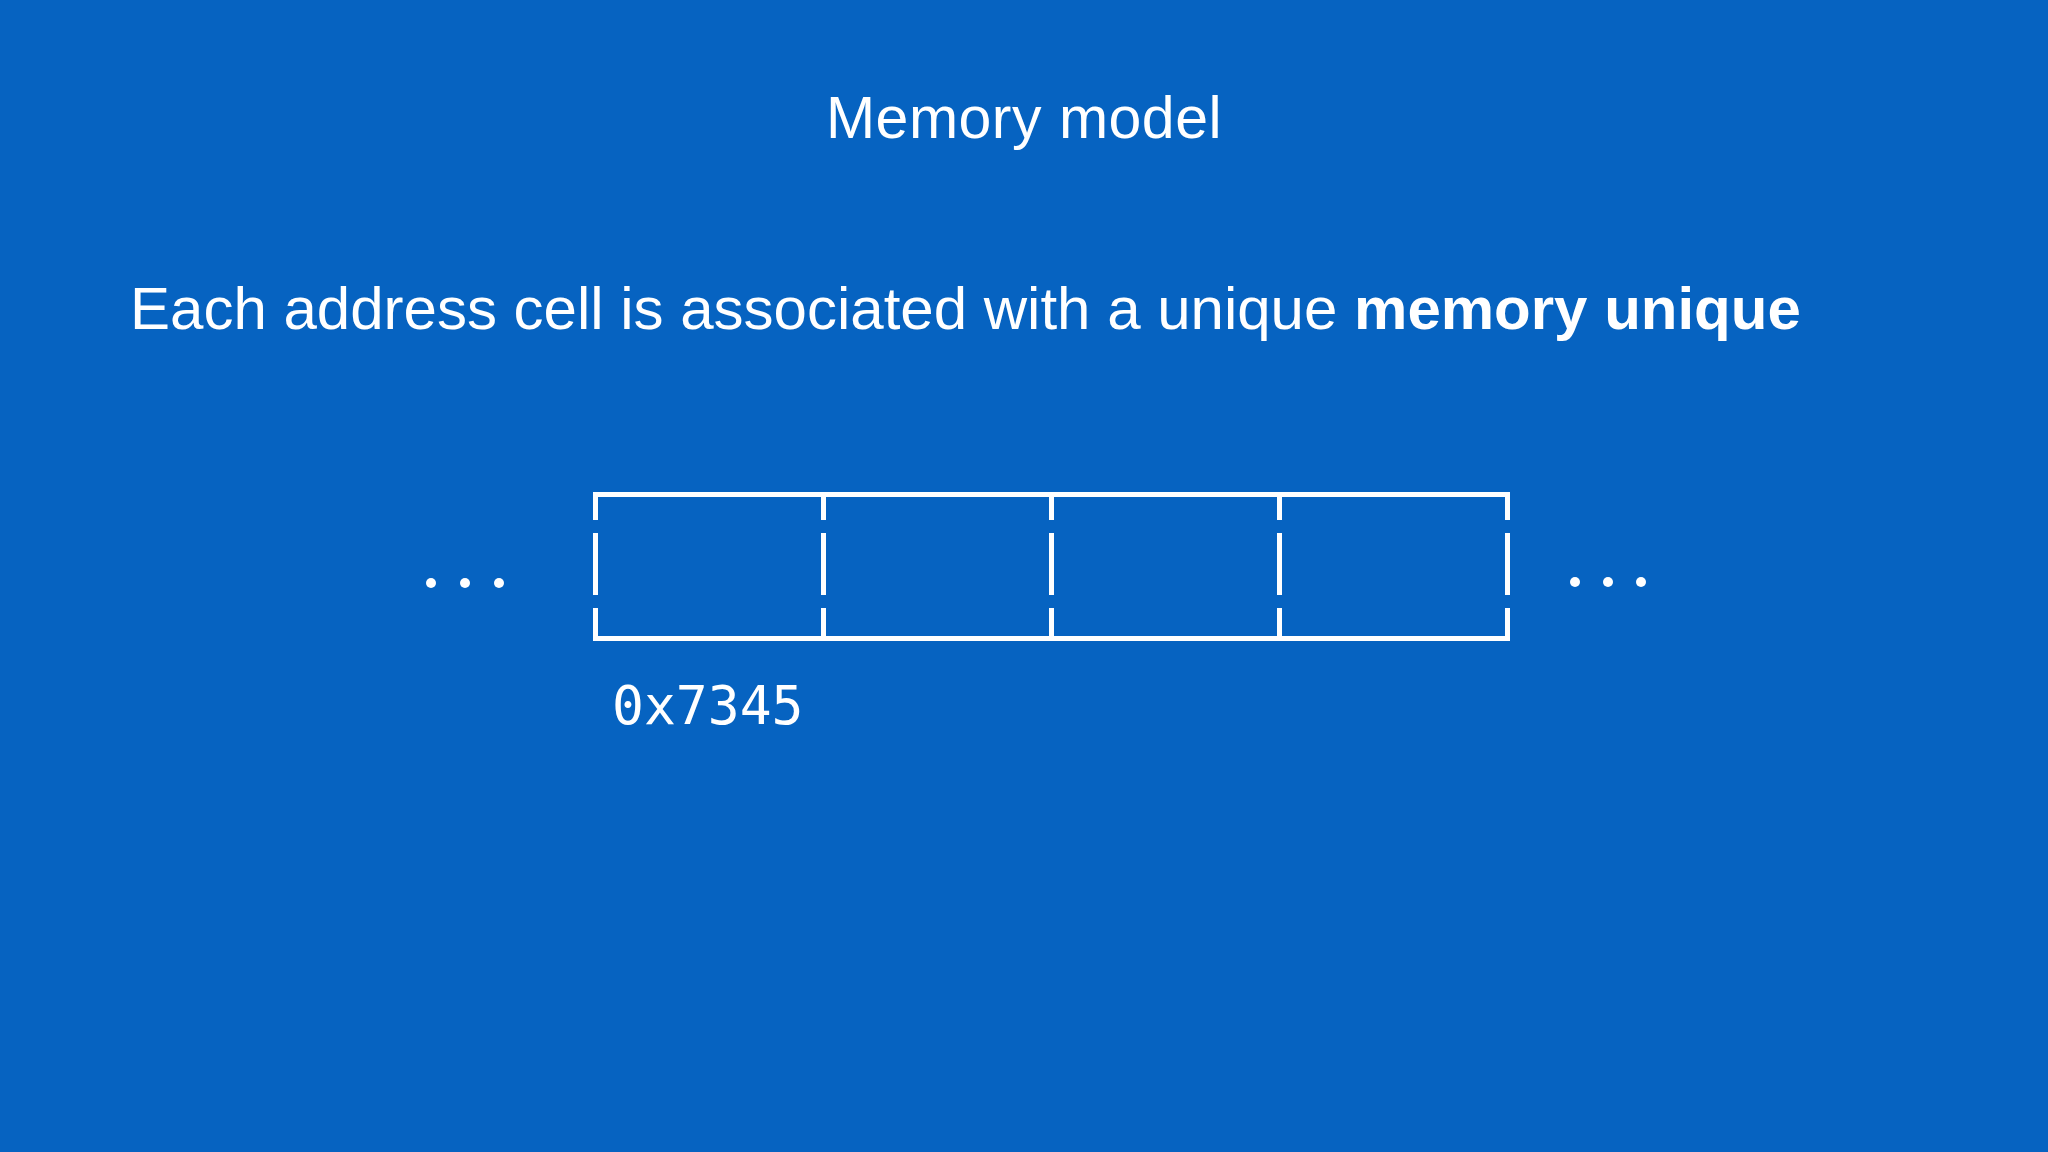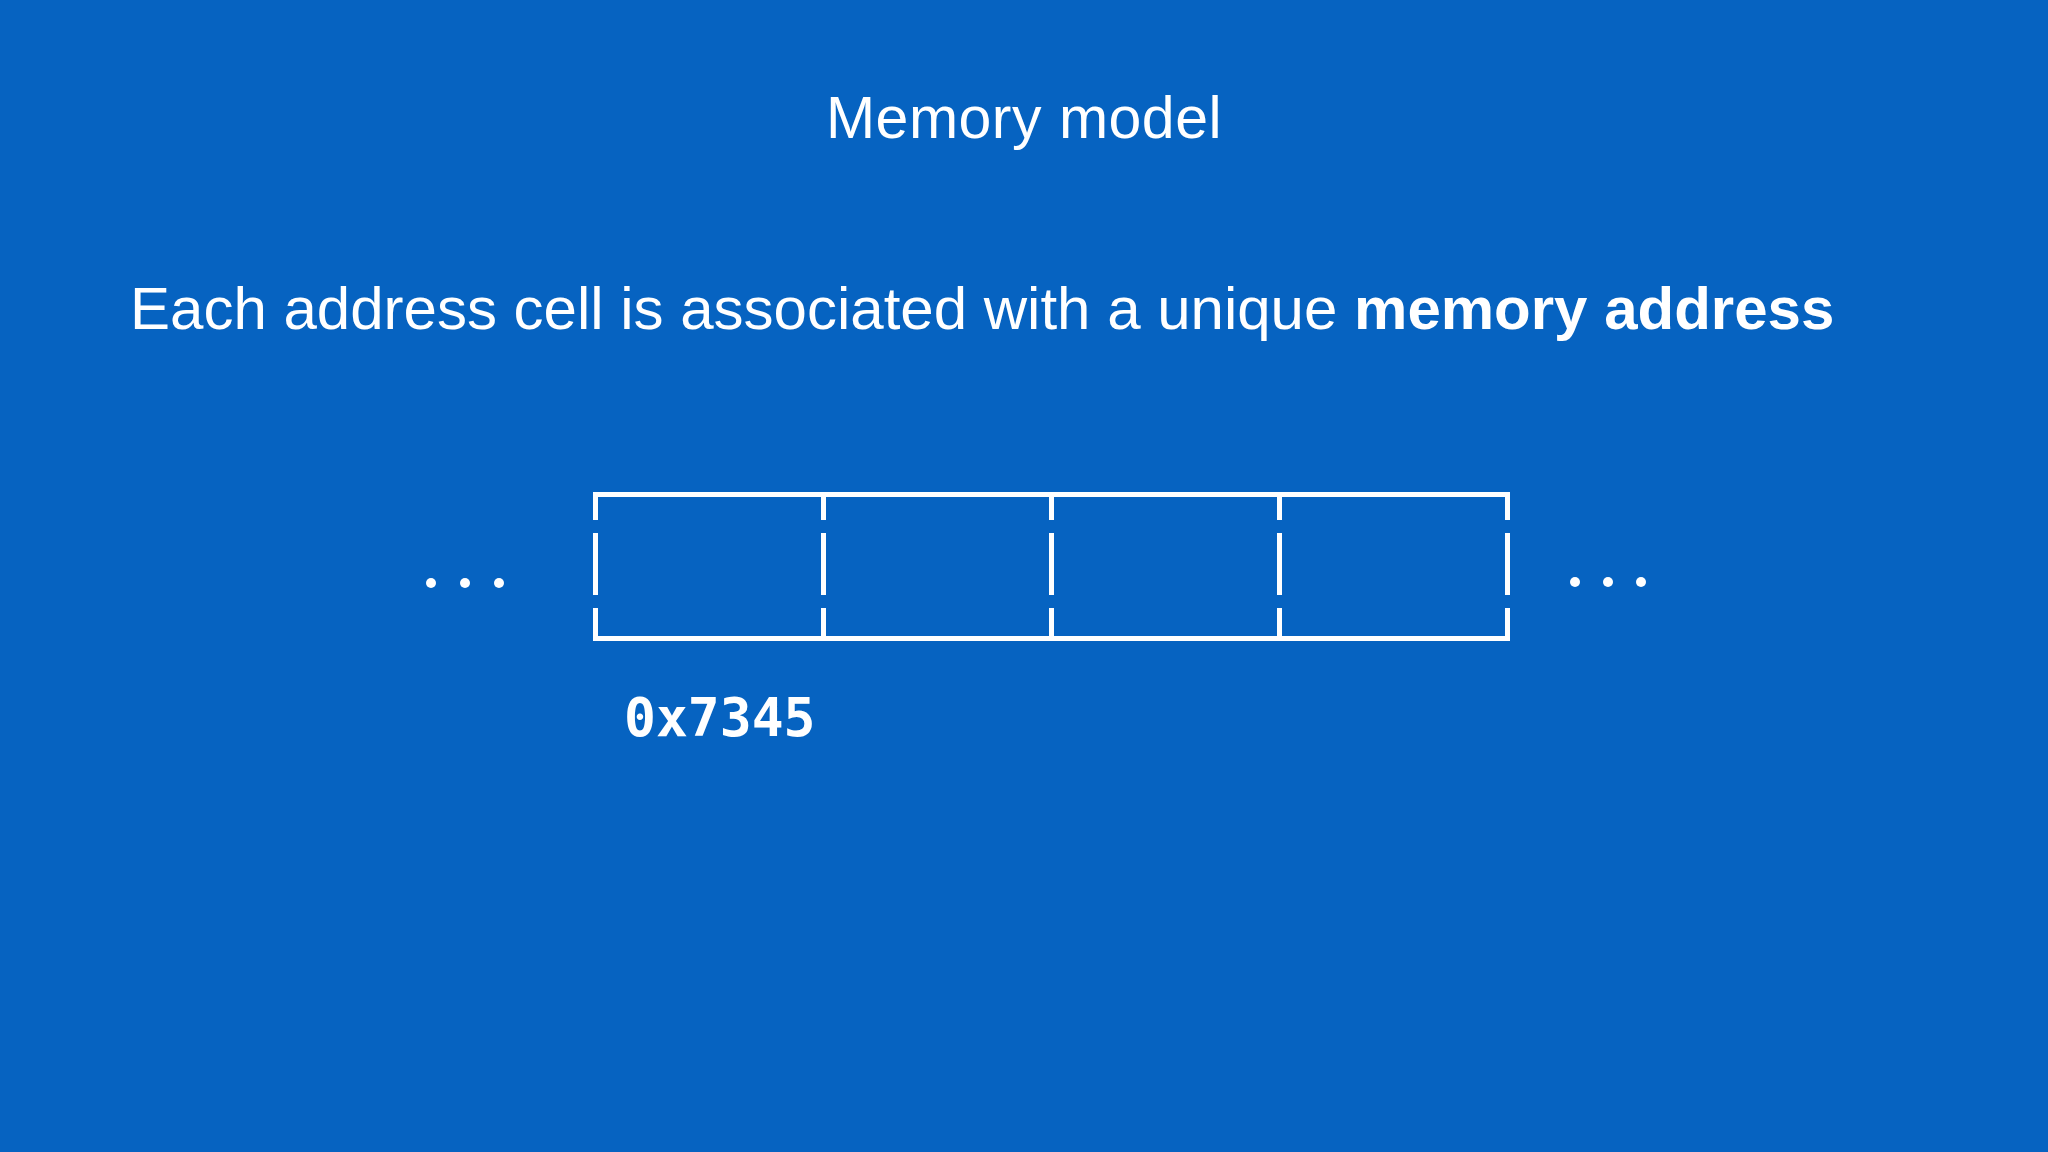--- a/index.html
+++ b/index.html
@@ -67,36 +67,36 @@
     width: 10px;
     height: 10px;
     border-radius: 50%;
     background: #FFFFFF;
     display: inline-block;
   }
   .addr {
     position: absolute;
     left: 612px;
     top: 672px;
-    margin: 12px;
+    margin: 0;
     font-family: "DejaVu Sans Mono", "Liberation Mono", monospace;
     font-size: 53px;
-    font-weight: 700;
+    font-weight: 400;
     line-height: 1.3;
     white-space: nowrap;
   }
 </style>
 </head>
 <body>
 
 <div class="slide">
 
   <h1 class="title">Memory model</h1>
 
-  <p class="body-line"><span>Each address cell is associated with a unique </span><b>memory address</b></p>
+  <p class="body-line"><span>Each address cell is associated with a unique </span><b>memory unique</b></p>
 
   <div class="dots dots-left">
       <span class="dot"></span>
       <span class="dot"></span>
       <span class="dot"></span>
     </div>
 
   <div class="cells">
       <svg width="917" height="149">
         <line x1="0" y1="2.5" x2="917" y2="2.5" stroke="#FFFFFF" stroke-width="5"></line>

